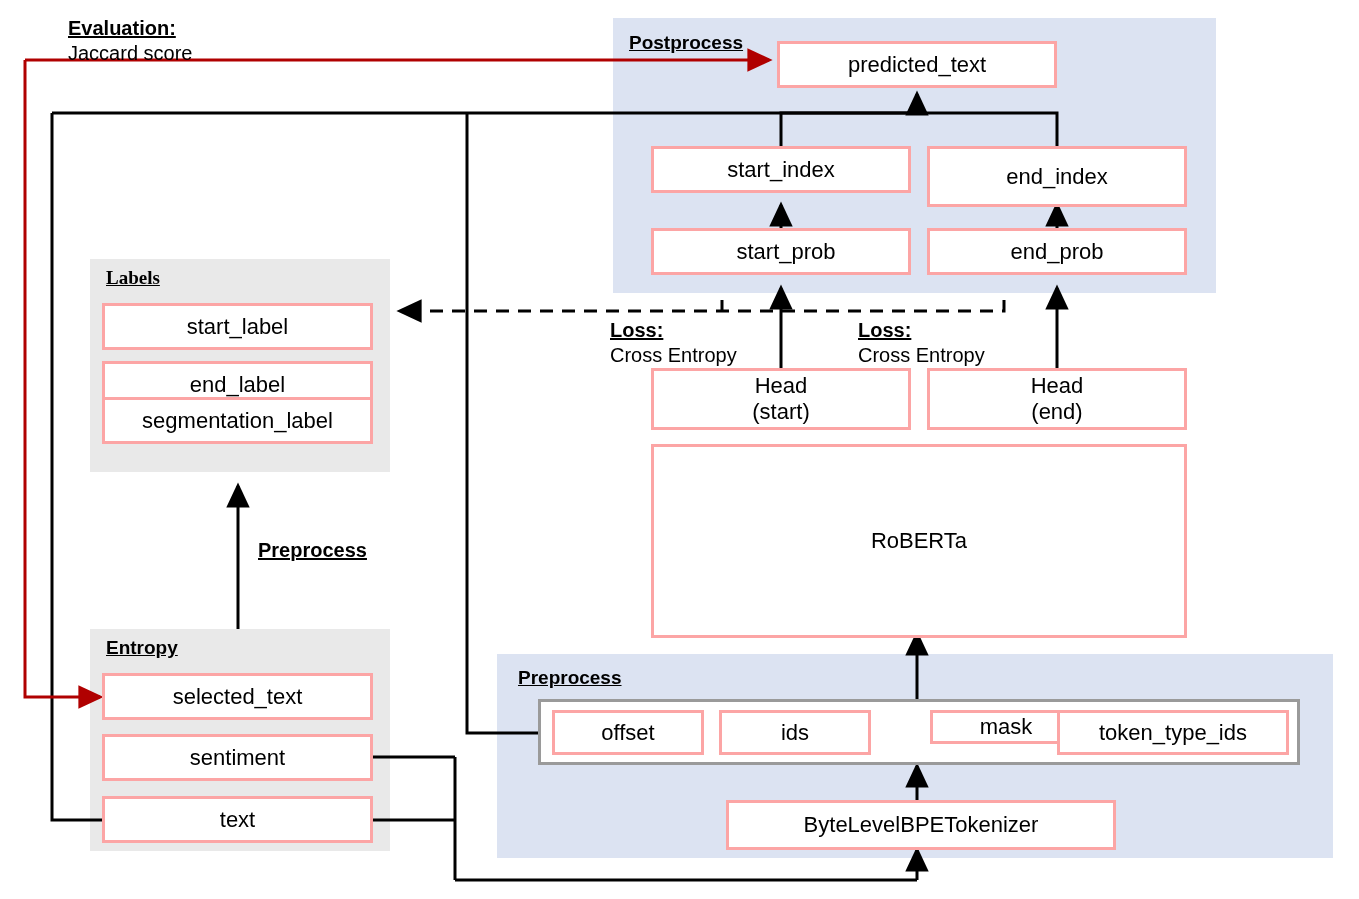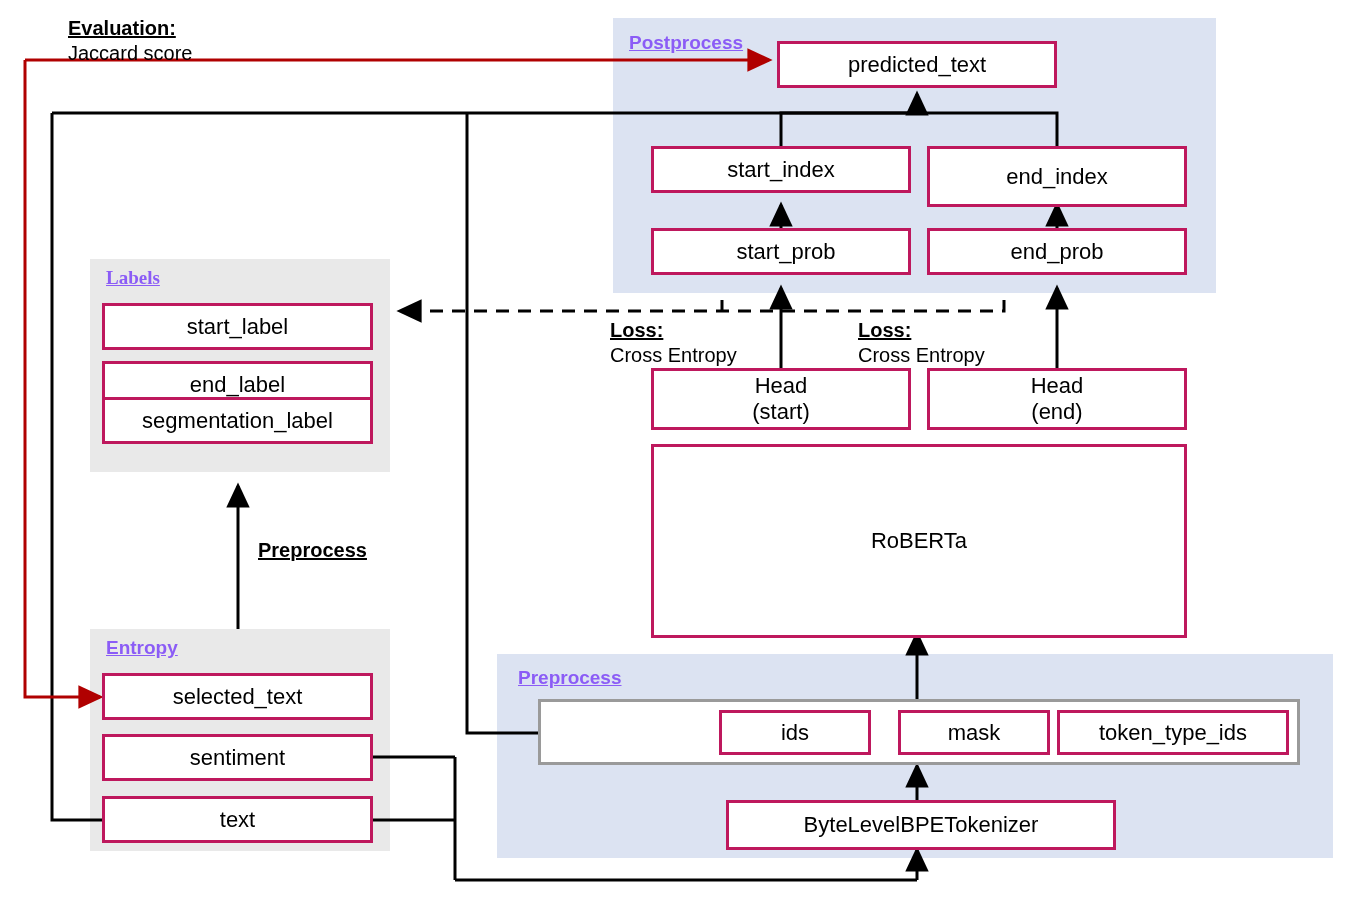--- a/index.html
+++ b/index.html
@@ -26,42 +26,42 @@
     position: absolute;
     background: #dce3f2;
   }
   .group {
     position: absolute;
     background: #e9e9e9;
   }
   .node {
     position: absolute;
     background: #ffffff;
-    border: 3px solid #be185d;
+    border: 3px solid #fca5a5;
     box-sizing: border-box;
     display: flex;
     align-items: center;
     justify-content: center;
     text-align: center;
     font-size: 22px;
     color: #000000;
     line-height: 1.18;
     white-space: pre-line;
   }
   .container-node {
     position: absolute;
     background: #ffffff;
     border: 3px solid #9a9a9a;
     box-sizing: border-box;
   }
   .panel-title, .group-title {
     position: absolute;
     font-size: 19px;
     font-weight: bold;
-    color: #8b5cf6;
+    color: #000000;
     text-decoration: underline;
     white-space: nowrap;
   }
   .annot {
     position: absolute;
     font-size: 20px;
     color: #000000;
     white-space: nowrap;
     line-height: 1.25;
   }
@@ -173,19 +173,20 @@
   <div class="node" style="left:102px; top:734px; width:271px; height:47px;">sentiment</div>
   <div class="node" style="left:102px; top:796px; width:271px; height:47px;">text</div>
 
   <div class="node" style="left:651px; top:368px; width:260px; height:62px;">Head
 (start)</div>
   <div class="node" style="left:927px; top:368px; width:260px; height:62px;">Head
 (end)</div>
   <div class="node" style="left:651px; top:438px; width:536px; height:194px;margin-top:6px;">RoBERTa</div>
 
   <div class="container-node" style="left:538px; top:699px; width:762px; height:66px;"></div>
+  <div class="node" style="left:552px; top:710px; width:152px; height:45px;">offset</div>
   <div class="node" style="left:719px; top:710px; width:152px; height:45px;">ids</div>
-  <div class="node" style="left:898px; top:710px; width:152px; height:45px;">mask</div>
+  <div class="node" style="left:930px; top:710px; width:152px; height:34px;">mask</div>
   <div class="node" style="left:1057px; top:710px; width:232px; height:45px;">token_type_ids</div>
 
   <div class="node" style="left:726px; top:800px; width:390px; height:50px;">ByteLevelBPETokenizer</div>
 
 </div>
 
 </body></html>

